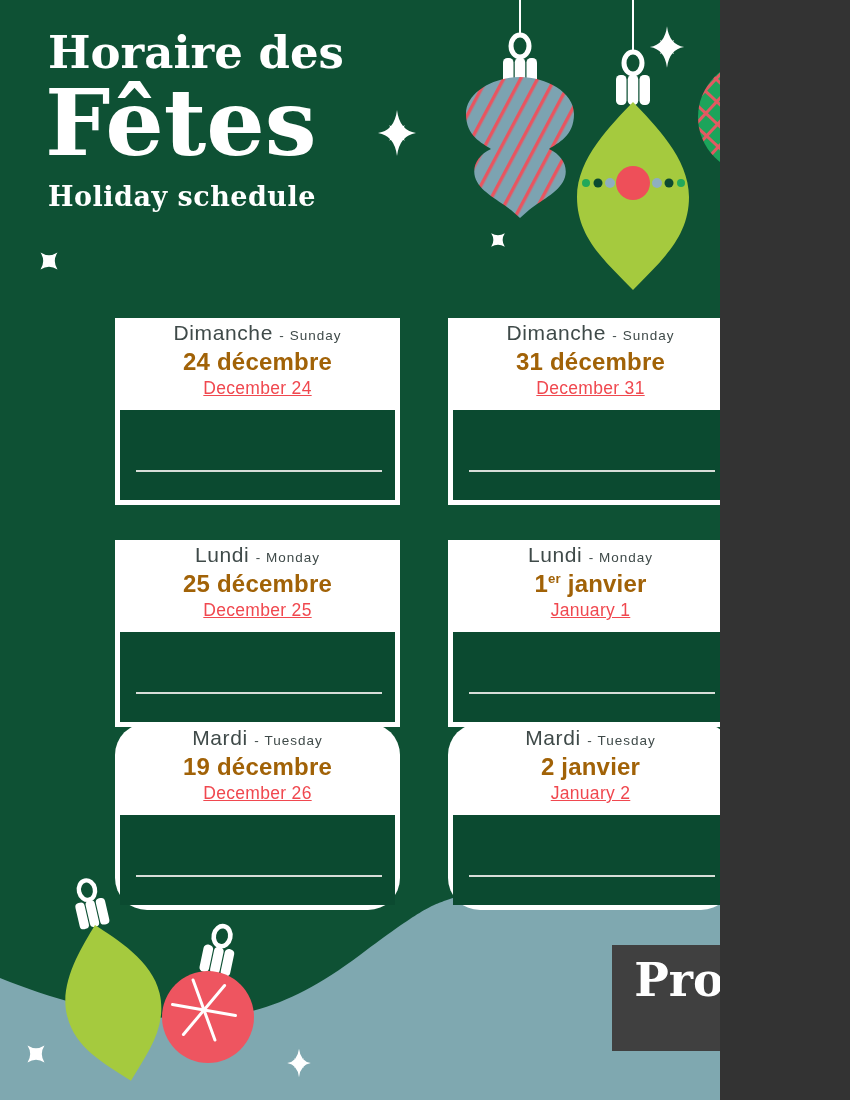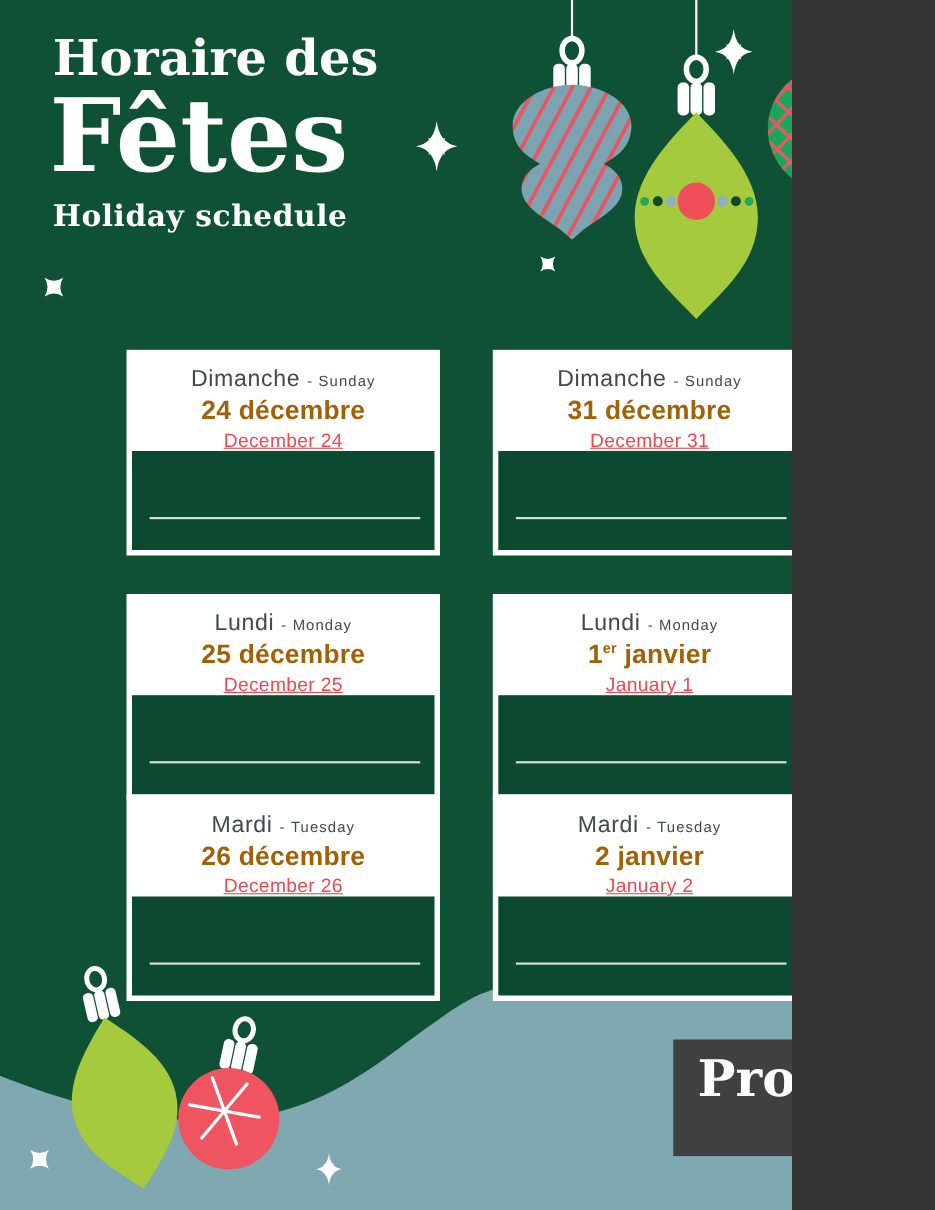--- a/index.html
+++ b/index.html
@@ -13,22 +13,22 @@
   
   .title{position:absolute;left:48px;top:30px;color:#fff;
          font-family:"DejaVu Serif",serif;font-weight:bold;line-height:1;}
   .t1{font-size:45px;letter-spacing:0;}
   .t2{font-size:92px;margin-top:2px;margin-left:-3px;}
   .t3{font-size:27px;margin-top:14px;letter-spacing:0.5px;}
 
   
   .card{position:absolute;width:285px;height:187px;background:#fff;}
   .col0{left:115px;} .col1{left:448px;}
-  .row0{top:318px;} .row1{top:540px;} .row2{top:723px;}
-  .card-header{height:92px;text-align:center;padding-top:15px;box-sizing:border-box;}
+  .row0{top:318px;} .row1{top:540px;} .row2{top:723px;border-radius:32px;}
+  .card-header{height:92px;text-align:center;padding-top:3px;box-sizing:border-box;}
   .day-line{color:#3F4A49;font-size:21px;letter-spacing:0.6px;}
   .day-en{font-size:13.5px;letter-spacing:1px;}
   .date-fr{color:#a16207;font-size:24px;font-weight:bold;margin-top:3px;letter-spacing:0.2px;}
   .date-fr sup{font-size:0.55em;}
   .date-en{color:#F0484F;font-size:17.5px;margin-top:2px;letter-spacing:0.3px;text-decoration:underline;}
   .hours-panel{position:absolute;left:5px;right:5px;bottom:5px;height:90px;background:#0B4A30;}
   .write-line{position:absolute;left:16px;right:13px;top:60px;height:2px;background:#D8DDD8;}
 
   
   .logo-box{position:absolute;left:612px;top:945px;width:238px;height:106px;background:#404040;}
@@ -174,21 +174,21 @@
       <div class="date-en">January 1</div>
     </div>
     <div class="hours-panel">
         <div class="write-line"></div>
       </div>
   </div>
 
   <div class="card col0 row2">
     <div class="card-header">
       <div class="day-line"><span>Mardi</span> <span class="day-en"><span>-</span>&nbsp;<span>Tuesday</span></span></div>
-      <div class="date-fr"><span>26 décembre</span><sup></sup><span></span></div>
+      <div class="date-fr"><span>19 décembre</span><sup></sup><span></span></div>
       <div class="date-en">December 26</div>
     </div>
     <div class="hours-panel">
         <div class="write-line"></div>
       </div>
   </div>
 
   <div class="card col1 row2">
     <div class="card-header">
       <div class="day-line"><span>Mardi</span> <span class="day-en"><span>-</span>&nbsp;<span>Tuesday</span></span></div>

